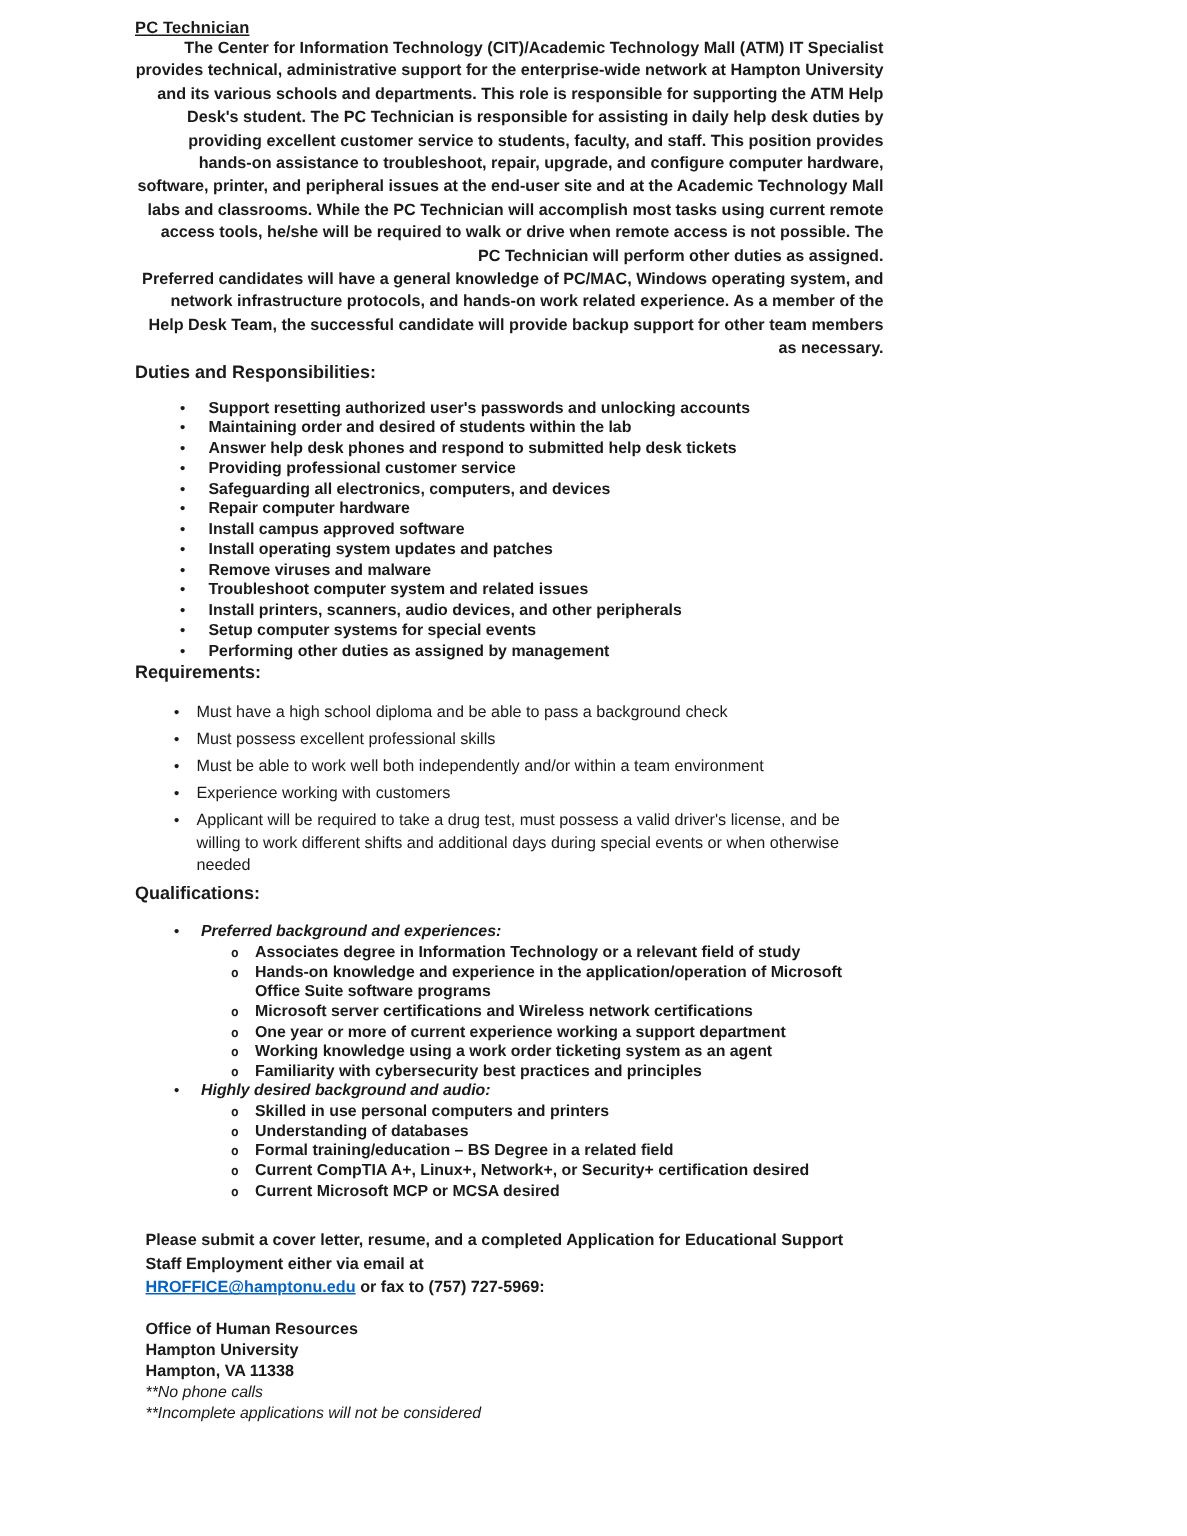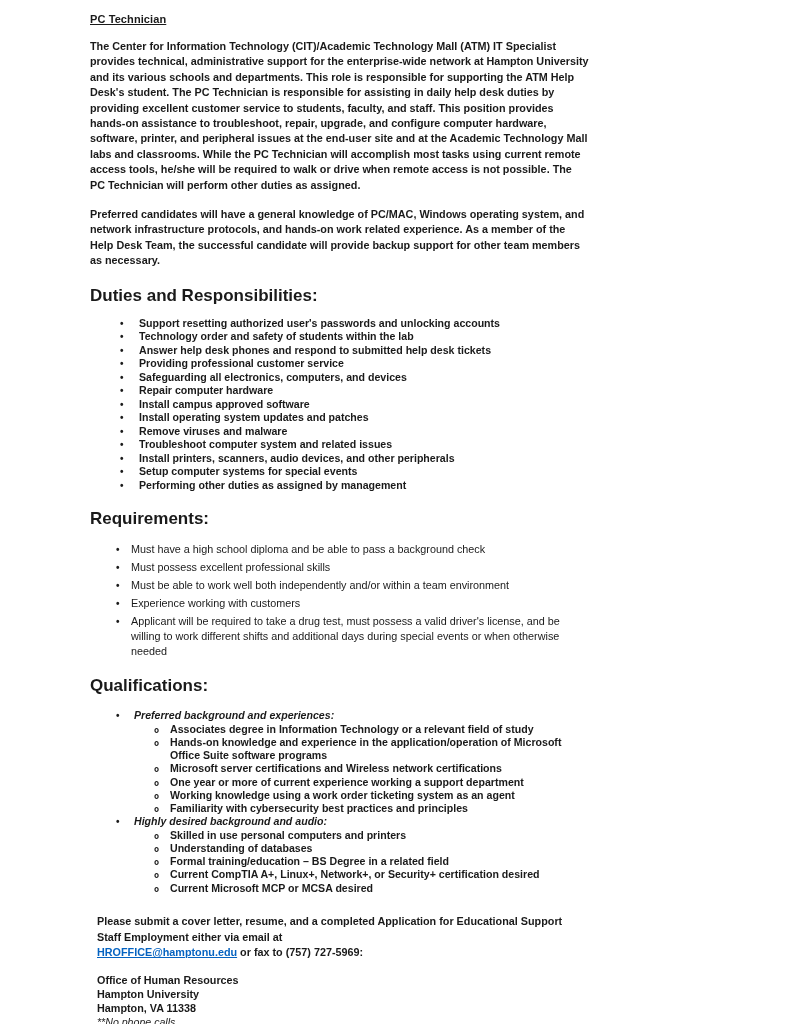--- a/index.html
+++ b/index.html
@@ -18,26 +18,25 @@
   .title {
     font-size: 11px;
     font-weight: 700;
     text-decoration: underline;
     letter-spacing: 0.1px;
   }
   .para {
     font-size: 10.8px;
     line-height: 15.4px;
     font-weight: 600;
-    margin-top: 14px;
+    text-align: right;
   }
   .heading {
-    font-size: 17px;
-    font-weight: 700;
-    margin-top: 17px;
+    font-size: 12px;
+    font-weight: 700;
   }
   ul { list-style: none; }
   li { position: relative; font-size: 10.6px; }
 
   
   .duties-list { margin-top: 11px; }
   .duties-list li {
     padding-left: 49px;
     line-height: 13.5px;
     font-weight: 600;
@@ -138,21 +137,21 @@
   <div class="heading">Duties and Responsibilities:</div>
   <ul class="duties-list">
 
       <li>
         <span class="b1">•</span>
         <span>Support resetting authorized user's passwords and unlocking accounts</span>
       </li>
 
       <li>
         <span class="b1">•</span>
-        <span>Technology order and safety of students within the lab</span>
+        <span>Maintaining order and desired of students within the lab</span>
       </li>
 
       <li>
         <span class="b1">•</span>
         <span>Answer help desk phones and respond to submitted help desk tickets</span>
       </li>
 
       <li>
         <span class="b1">•</span>
         <span>Providing professional customer service</span>

